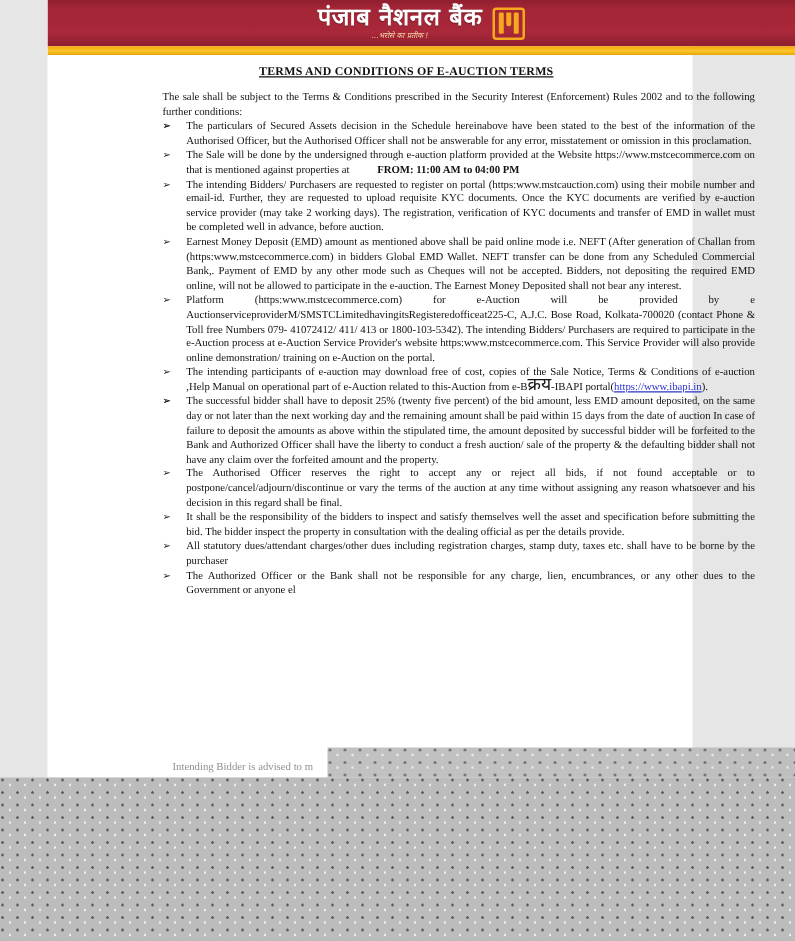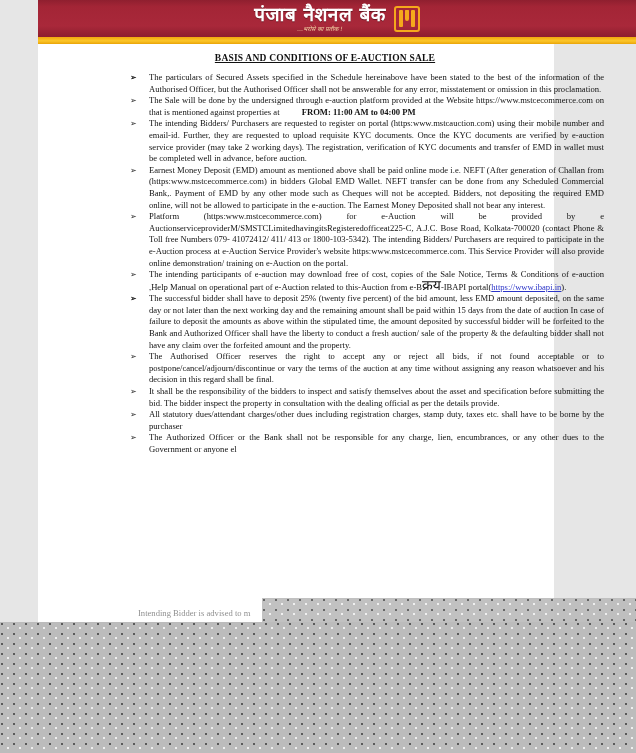--- a/index.html
+++ b/index.html
@@ -270,32 +270,33 @@
           <div class="mark-blade b1"></div>
           <div class="mark-blade b2"></div>
           <div class="mark-blade b3"></div>
         </div>
 
       </div>
     </div>
 
     <div class="doc-body">
 
-      <div class="doc-title">BASIS AND CONDITIONS OF E-AUCTION SALE</div>
-
+      <div class="doc-title">TERMS AND CONDITIONS OF E-AUCTION TERMS</div>
+
+      <p class="intro-para">The sale shall be subject to the Terms &amp; Conditions prescribed in the Security Interest (Enforcement) Rules 2002 and to the following further conditions:</p>
 
       <ul class="clauses">
 
         <li>
           <span class="bullet">➢</span>
         </li>
 
         <li>
           <span class="bullet">➢</span>
-          <span>The particulars of Secured Assets specified in the Schedule hereinabove have been stated to the best of the information of the Authorised Officer, but the Authorised Officer shall not be answerable for any error, misstatement or omission in this proclamation.</span>
+          <span>The particulars of Secured Assets decision in the Schedule hereinabove have been stated to the best of the information of the Authorised Officer, but the Authorised Officer shall not be answerable for any error, misstatement or omission in this proclamation.</span>
         </li>
 
         <li>
           <span class="bullet">➢</span>
           <span>The Sale will be done by the undersigned through e-auction platform provided at the Website https://www.mstcecommerce.com on that is mentioned against properties at  </span><span class="bold">FROM: 11:00 AM to 04:00 PM</span>
         </li>
 
         <li>
           <span class="bullet">➢</span>
           <span>The intending Bidders/ Purchasers are requested to register on portal (https:www.mstcauction.com) using their mobile number and email-id. Further, they are requested to upload requisite KYC documents. Once the KYC documents are verified by e-auction service provider (may take 2 working days). The registration, verification of KYC documents and transfer of EMD in wallet must be completed well in advance, before auction.</span>
@@ -325,21 +326,21 @@
           <span>The successful bidder shall have to deposit 25% (twenty five percent) of the bid amount, less EMD amount deposited, on the same day or not later than the next working day and the remaining amount shall be paid within 15 days from the date of auction  In case of failure to deposit the amounts as above within the stipulated time, the amount deposited by successful bidder will be forfeited to the Bank and Authorized Officer shall have the liberty to conduct a fresh auction/ sale of the property &amp; the defaulting bidder shall not have any claim over the forfeited amount and the property.</span>
         </li>
 
         <li>
           <span class="bullet">➢</span>
           <span>The Authorised Officer reserves the right to accept any or reject all bids, if not found acceptable or to postpone/cancel/adjourn/discontinue or vary the terms of the auction at any time without assigning any reason whatsoever and his decision in this regard shall be final.</span>
         </li>
 
         <li>
           <span class="bullet">➢</span>
-          <span>It shall be the responsibility of the bidders to inspect and satisfy themselves about the asset and specification before submitting the bid. The bidder inspect the property in consultation with the dealing official as per the details provide.</span>
+          <span>It shall be the responsibility of the bidders to inspect and satisfy themselves well the asset and specification before submitting the bid. The bidder inspect the property in consultation with the dealing official as per the details provide.</span>
         </li>
 
         <li>
           <span class="bullet">➢</span>
           <span>All statutory dues/attendant charges/other dues including registration charges, stamp duty, taxes etc. shall have to be borne by the purchaser</span>
         </li>
 
         <li>
           <span class="bullet">➢</span>
           <span>The Authorized Officer or the Bank shall not be responsible for any charge, lien, encumbrances, or any other dues to the Government or anyone el</span>

